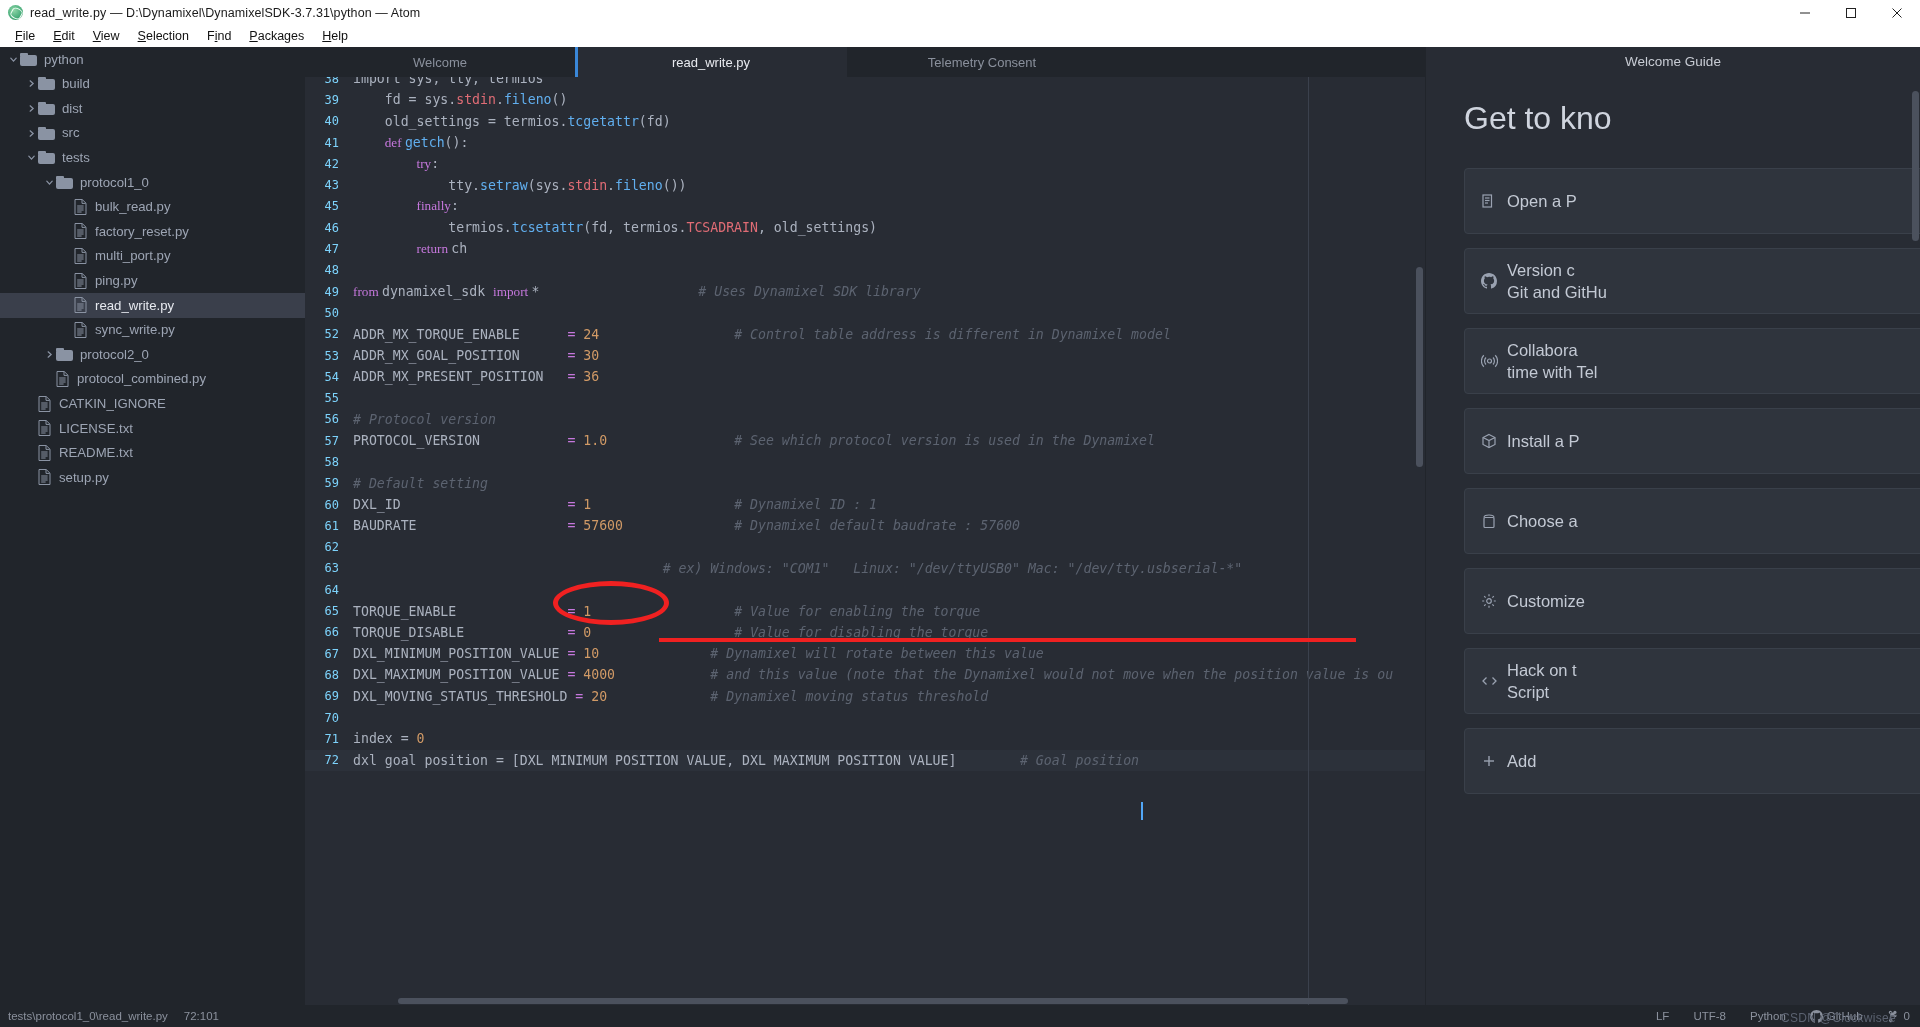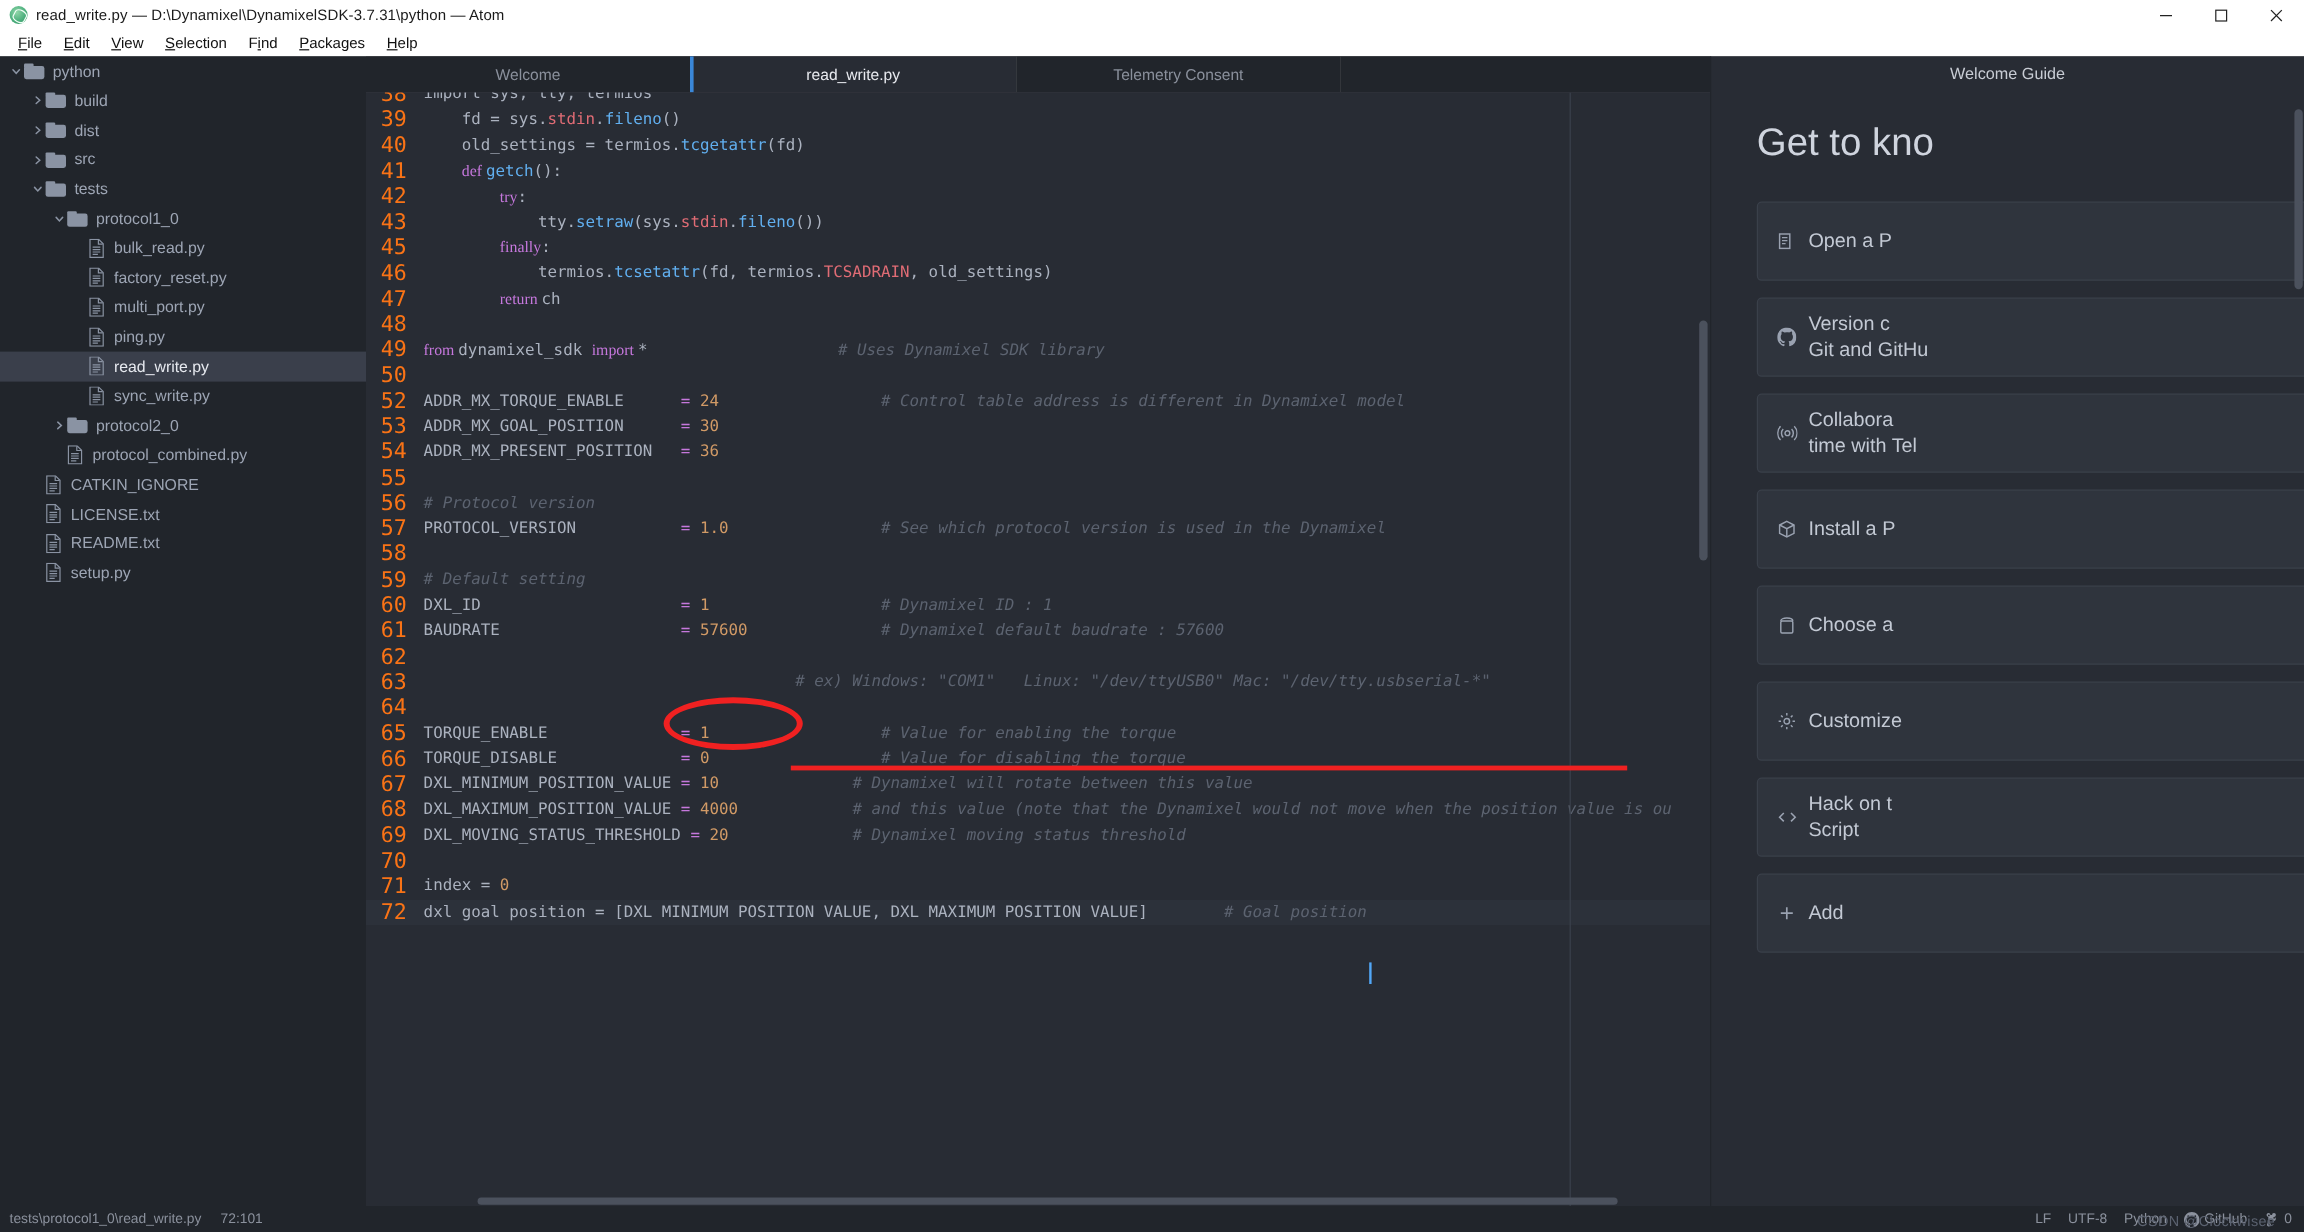--- a/index.html
+++ b/index.html
@@ -48,34 +48,34 @@
   .folder-ico .b{ position:absolute; left:0; top:2px; width:17px; height:11px; background:#8a93a3; border-radius:1.5px 2px 2px 2px;}
   .folder-ico .t{ position:absolute; left:0; top:0px; width:8px; height:3px; background:#8a93a3; border-radius:1px 1px 0 0;}
   .file-ico{ width:13px; height:16px; flex:none; margin-right:8px; }
   .file-ico svg{ display:block; }
   .tree-label{ line-height:1; }
 
   
   #editor-col{ flex:1; display:flex; flex-direction:column; min-width:0; background:#282c34; }
 
   
-  #tabbar{ height:30px; background:#737373; display:flex; flex:none; }
+  #tabbar{ height:30px; background:#bef264; display:flex; flex:none; }
   .tab{ display:flex; align-items:center; justify-content:center; font-size:13px;
         color:#8a909c; background:#21252b; position:relative; flex:none; height:30px;}
   .tab.active{ background:#282c34; color:#e8eaef; }
   .tab.active::before{ content:""; position:absolute; left:0; top:0; bottom:0; width:3px; background:#3a87d8; }
   .tab-spacer{ flex:1; background:#21252b; }
 
   
   #code-pane{ flex:1; position:relative; overflow:hidden; background:#282c34; }
   #code-scroll{ position:absolute; inset:0; }
   .cline{ height:21.3px; display:flex; align-items:center; font-family:"DejaVu Sans Mono", monospace;
           font-size:13.2px; white-space:pre; }
   .cline.cursor-line{ background:#2c313a; }
-  .gut{ width:47px; flex:none; text-align:right; padding-right:13px; color:#f97316; font-size:18px;
+  .gut{ width:47px; flex:none; text-align:right; padding-right:13px; color:#7dd3fc; font-size:12px;
         font-family:"DejaVu Sans Mono", monospace; }
   .ctext{ padding-left:1px; }
   .k{ color:#c678dd;font-family:Liberation Serif, serif; }            
   .fn{ color:#61afef; }           
   .bi{ color:#e06c75; }           
   .num{ color:#d19a66; }          
   .str{ color:#98c379; }          
   .cm{ color:#5c6370; font-style:italic; }  
   .pl{ color:#abb2bf; }           
   .op{ color:#c678dd; }           
@@ -105,21 +105,21 @@
   .wcard .wico svg{ display:block; }
   .wcard .wtxt{ font-size:16.5px; color:#c3c9d4; line-height:1.35; white-space:nowrap; }
   .wcard .wtxt .b{ display:block; }
   #welcome-scroll{ position:absolute; right:1px; top:44px; width:7px; height:150px;
                    background:#4b515d; border-radius:4px; }
 
   
   #statusbar{ height:22px; background:#21252b; display:flex; align-items:center;
               color:#8b919d; font-size:11.5px; flex:none; }
   #status-left{ display:flex; align-items:center; gap:16px; padding-left:8px; }
-  #status-right{ margin-left:auto; display:flex; align-items:center; gap:14px; padding-right:10px; }
+  #status-right{ margin-left:auto; display:flex; align-items:center; gap:24px; padding-right:10px; }
   .gh-ico{ display:flex; align-items:center; gap:4px; color:#8b919d; }
   .gh-ico svg{ display:block; }
   #watermark{ position:absolute; right:24px; bottom:2px; font-size:12px; color:#5b6270;
               letter-spacing:.3px; pointer-events:none; }
 </style>
 </head>
 <body>
 
 <div id="titlebar">
   <div id="app-icon"></div>

